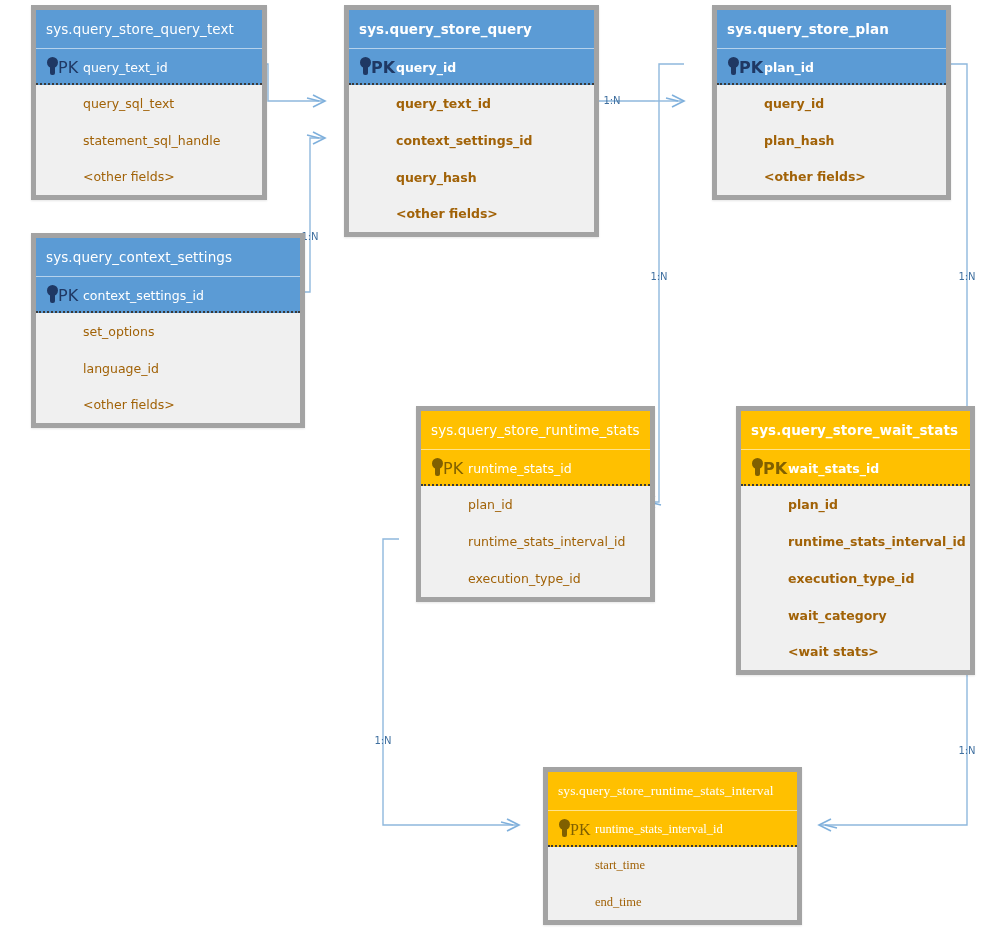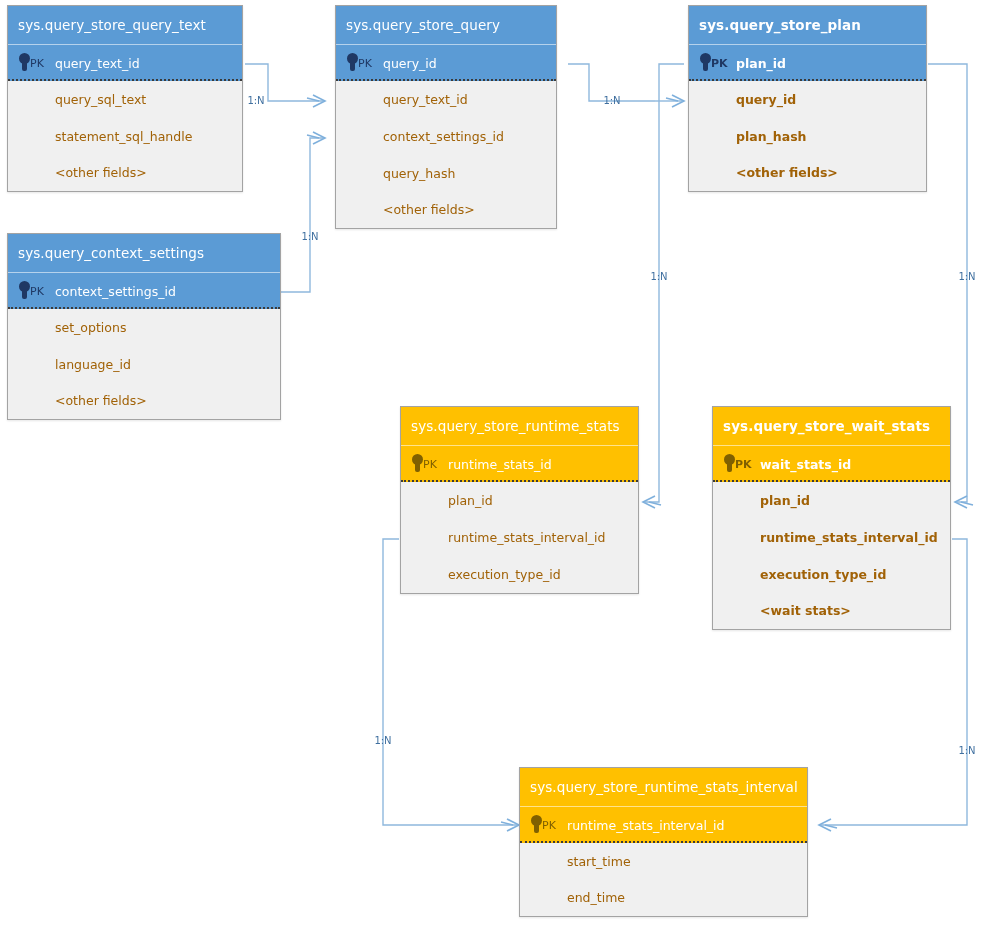--- a/index.html
+++ b/index.html
@@ -39,22 +39,23 @@
     font-family: "DejaVu Sans", "Liberation Sans", sans-serif;
     font-size: 10px;
     fill: #3f6f9f;
   }
 
   
   .entity {
     position: absolute;
     box-sizing: border-box;
     background: #f0f0f0;
-    border: 1px solid #a3a3a3;
+    border: 5px solid #a3a3a3;
     box-shadow: 0 1px 2px rgba(0,0,0,0.10);
+    margin-left: 24px;
   }
   .entity-title {
     box-sizing: border-box;
     height: 38px;
     line-height: 38px;
     padding-left: 10px;
     font-size: 13.5px;
     color: #ffffff;
     letter-spacing: 0.1px;
     white-space: nowrap;
@@ -98,21 +99,21 @@
   }
   .entity.blue .key-icon .kbulb,
   .entity.blue .key-icon .kstem { background: #1f3864; }
   .entity.amber .key-icon .kbulb,
   .entity.amber .key-icon .kstem { background: #806000; }
 
   .pk-tag {
     position: absolute;
     left: 22px;
     top: 0;
-    font-size: 11px;
+    font-size: 16px;
     line-height: 37px;
   }
   .entity.blue .pk-tag { color: #1f3864; }
   .entity.amber .pk-tag { color: #806000; }
 
   .pk-name {
     position: absolute;
     left: 47px;
     top: 0;
     line-height: 37px;
@@ -215,21 +216,21 @@
       <span class="pk-tag">PK</span>
       <span class="pk-name">context_settings_id</span>
     </div>
     <div class="entity-body">
       <div class="field-row">set_options</div>
       <div class="field-row">language_id</div>
       <div class="field-row last">&lt;other fields&gt;</div>
     </div>
   </div>
 
-  <div class="entity blue" style="left:335px; top:5px; width:222px;">
+  <div class="entity blue" style="left:320px; top:5px; width:255px;font-weight:bold;">
     <div class="entity-title">sys.query_store_query</div>
     <div class="entity-pk">
       <span class="key-icon">
         <span class="kbulb"></span>
           <span class="kstem"></span>
       </span>
       <span class="pk-tag">PK</span>
       <span class="pk-name">query_id</span>
     </div>
     <div class="entity-body">
@@ -250,21 +251,21 @@
       <span class="pk-tag">PK</span>
       <span class="pk-name">plan_id</span>
     </div>
     <div class="entity-body">
       <div class="field-row">query_id</div>
       <div class="field-row">plan_hash</div>
       <div class="field-row last">&lt;other fields&gt;</div>
     </div>
   </div>
 
-  <div class="entity amber" style="left:400px; top:406px; width:239px;">
+  <div class="entity amber" style="left:392px; top:406px; width:239px;">
     <div class="entity-title">sys.query_store_runtime_stats</div>
     <div class="entity-pk">
       <span class="key-icon">
         <span class="kbulb"></span>
           <span class="kstem"></span>
       </span>
       <span class="pk-tag">PK</span>
       <span class="pk-name">runtime_stats_id</span>
     </div>
     <div class="entity-body">
@@ -281,25 +282,26 @@
         <span class="kbulb"></span>
           <span class="kstem"></span>
       </span>
       <span class="pk-tag">PK</span>
       <span class="pk-name">wait_stats_id</span>
     </div>
     <div class="entity-body">
       <div class="field-row">plan_id</div>
       <div class="field-row">runtime_stats_interval_id</div>
       <div class="field-row">execution_type_id</div>
+      <div class="field-row">wait_category</div>
       <div class="field-row last">&lt;wait stats&gt;</div>
     </div>
   </div>
 
-  <div class="entity amber" style="left:519px; top:767px; width:289px;">
+  <div class="entity amber" style="left:519px; top:767px; width:259px;font-family:Liberation Serif, serif;">
     <div class="entity-title">sys.query_store_runtime_stats_interval</div>
     <div class="entity-pk">
       <span class="key-icon">
         <span class="kbulb"></span>
           <span class="kstem"></span>
       </span>
       <span class="pk-tag">PK</span>
       <span class="pk-name">runtime_stats_interval_id</span>
     </div>
     <div class="entity-body">

